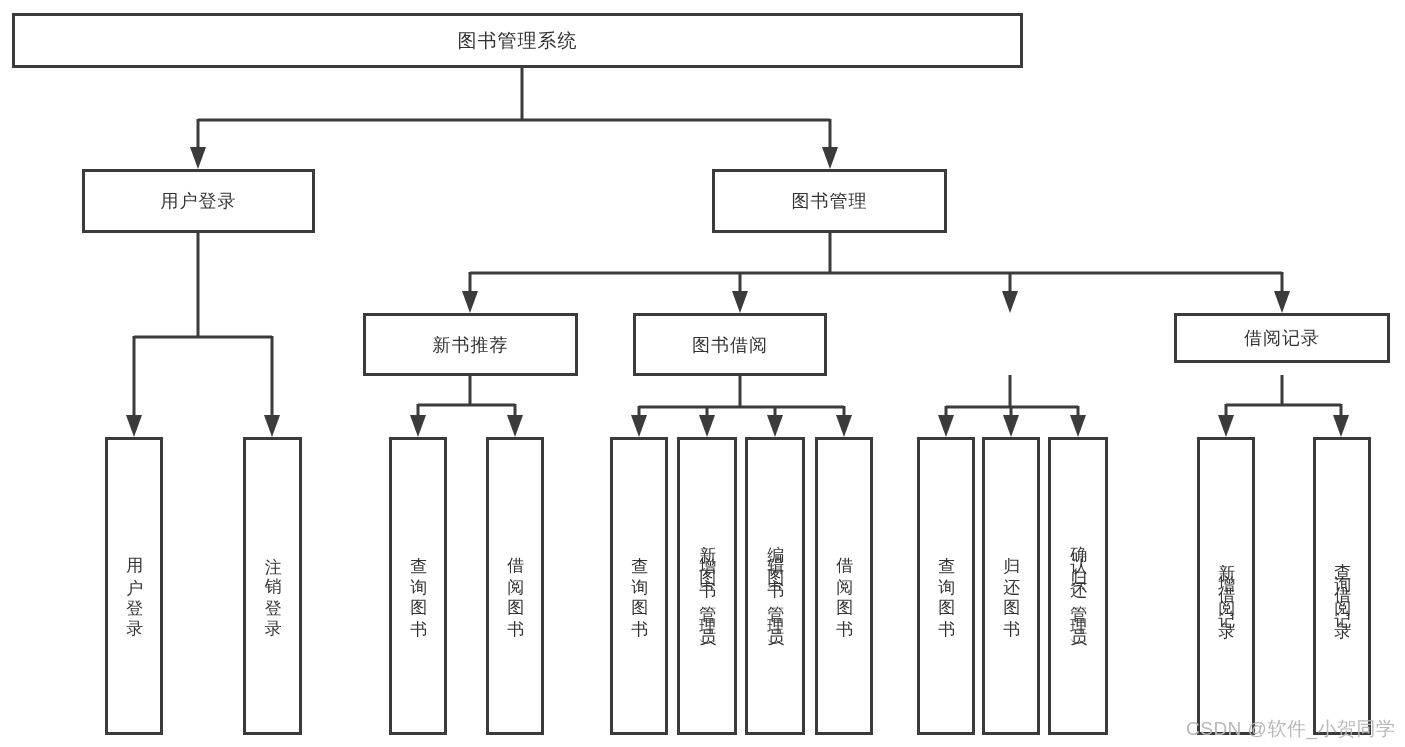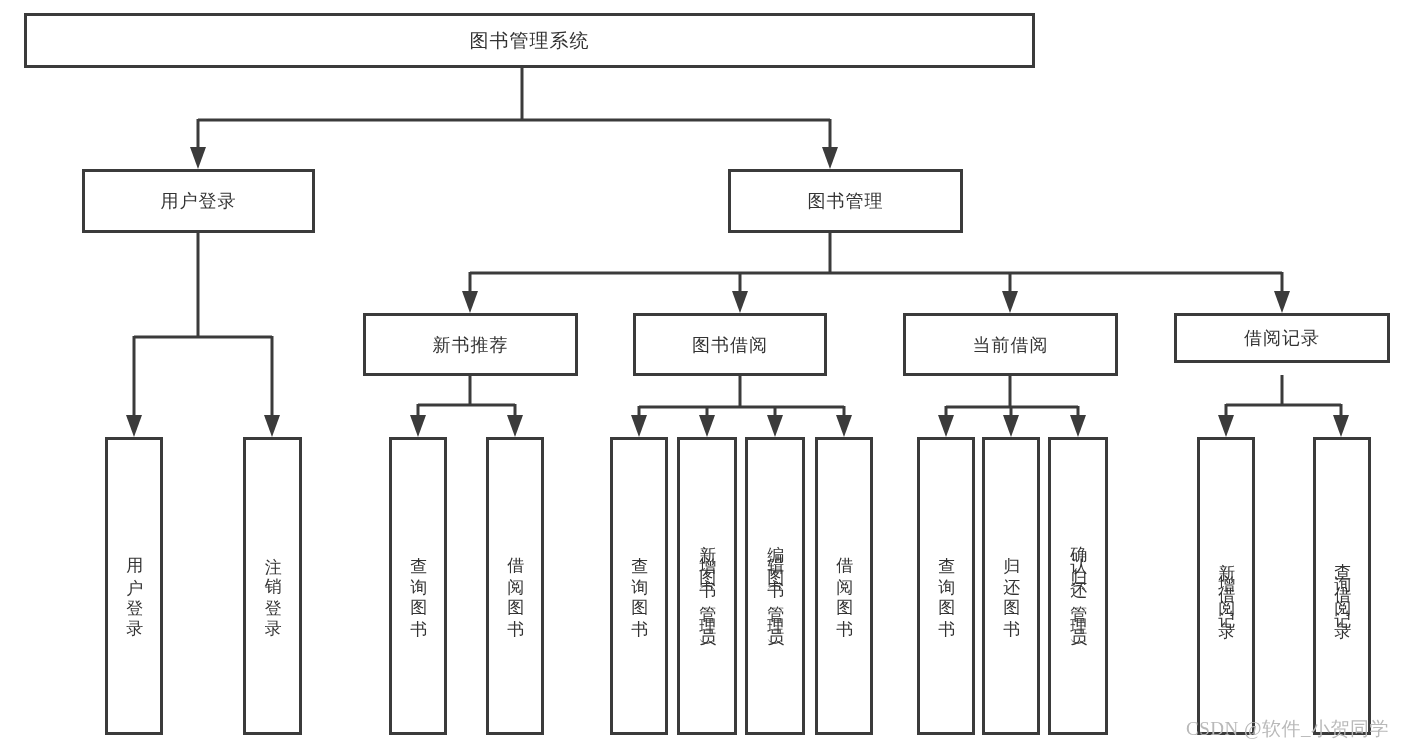--- a/index.html
+++ b/index.html
@@ -15,21 +15,21 @@
   }
   .node.h span { font-size:18px; letter-spacing:1px; white-space:nowrap; }
   .node.root span { font-size:19px; }
   .node.v span {
     writing-mode:vertical-rl; text-orientation:mixed;
     font-size:17px; line-height:1.1; letter-spacing:12px;
   }
   .node.v.sp-wide span { letter-spacing:21px; }
   .watermark {
     position:absolute; left:1186px; top:716px; z-index:2;
-    font-size:19px; color:#b9b9b9; letter-spacing:0.5px; white-space:nowrap;font-family:Liberation Serif, serif;
+    font-size:19px; color:#b9b9b9; letter-spacing:0.5px; white-space:nowrap;
   }
 </style>
 </head>
 <body>
 
 <div class="stage">
 
   <svg class="connectors" width="1405" height="747" viewBox="0 0 1405 747" aria-hidden="true">
     <g stroke="#3b3b3b" stroke-width="3" fill="none">
 
@@ -92,39 +92,36 @@
       <polygon points="767,415 783,415 775,437"></polygon>
       <polygon points="836,415 852,415 844,437"></polygon>
       <polygon points="938,415 954,415 946,437"></polygon>
       <polygon points="1003,415 1019,415 1011,437"></polygon>
       <polygon points="1070,415 1086,415 1078,437"></polygon>
       <polygon points="1218,415 1234,415 1226,437"></polygon>
       <polygon points="1333,415 1349,415 1341,437"></polygon>
     </g>
   </svg>
 
-  <div class="node h root" style="left:24px; top:13px; width:1011px; height:55px;">
+  <div class="node h root" style="left:12px; top:13px; width:1011px; height:55px;">
     <span>图书管理系统</span>
   </div>
 
   <div class="node h" style="left:82px; top:169px; width:233px; height:64px;">
     <span>用户登录</span>
   </div>
-  <div class="node h" style="left:712px; top:169px; width:235px; height:64px;margin-left:16px;">
+  <div class="node h" style="left:712px; top:169px; width:235px; height:64px;">
     <span>图书管理</span>
   </div>
 
   <div class="node h" style="left:363px; top:313px; width:215px; height:63px;">
     <span>新书推荐</span>
   </div>
   <div class="node h" style="left:633px; top:313px; width:194px; height:63px;">
     <span>图书借阅</span>
-  </div>
-  <div class="node h" style="left:903px; top:313px; width:215px; height:63px;">
-    <span>当前借阅</span>
   </div>
   <div class="node h" style="left:1174px; top:313px; width:216px; height:50px;">
     <span>借阅记录</span>
   </div>
 
   <div class="node v sp-wide" style="left:105px; top:437px; width:58px; height:298px;">
     <span>用户登录</span>
   </div>
   <div class="node v sp-wide" style="left:243px; top:437px; width:59px; height:298px;">
     <span>注销登录</span>

